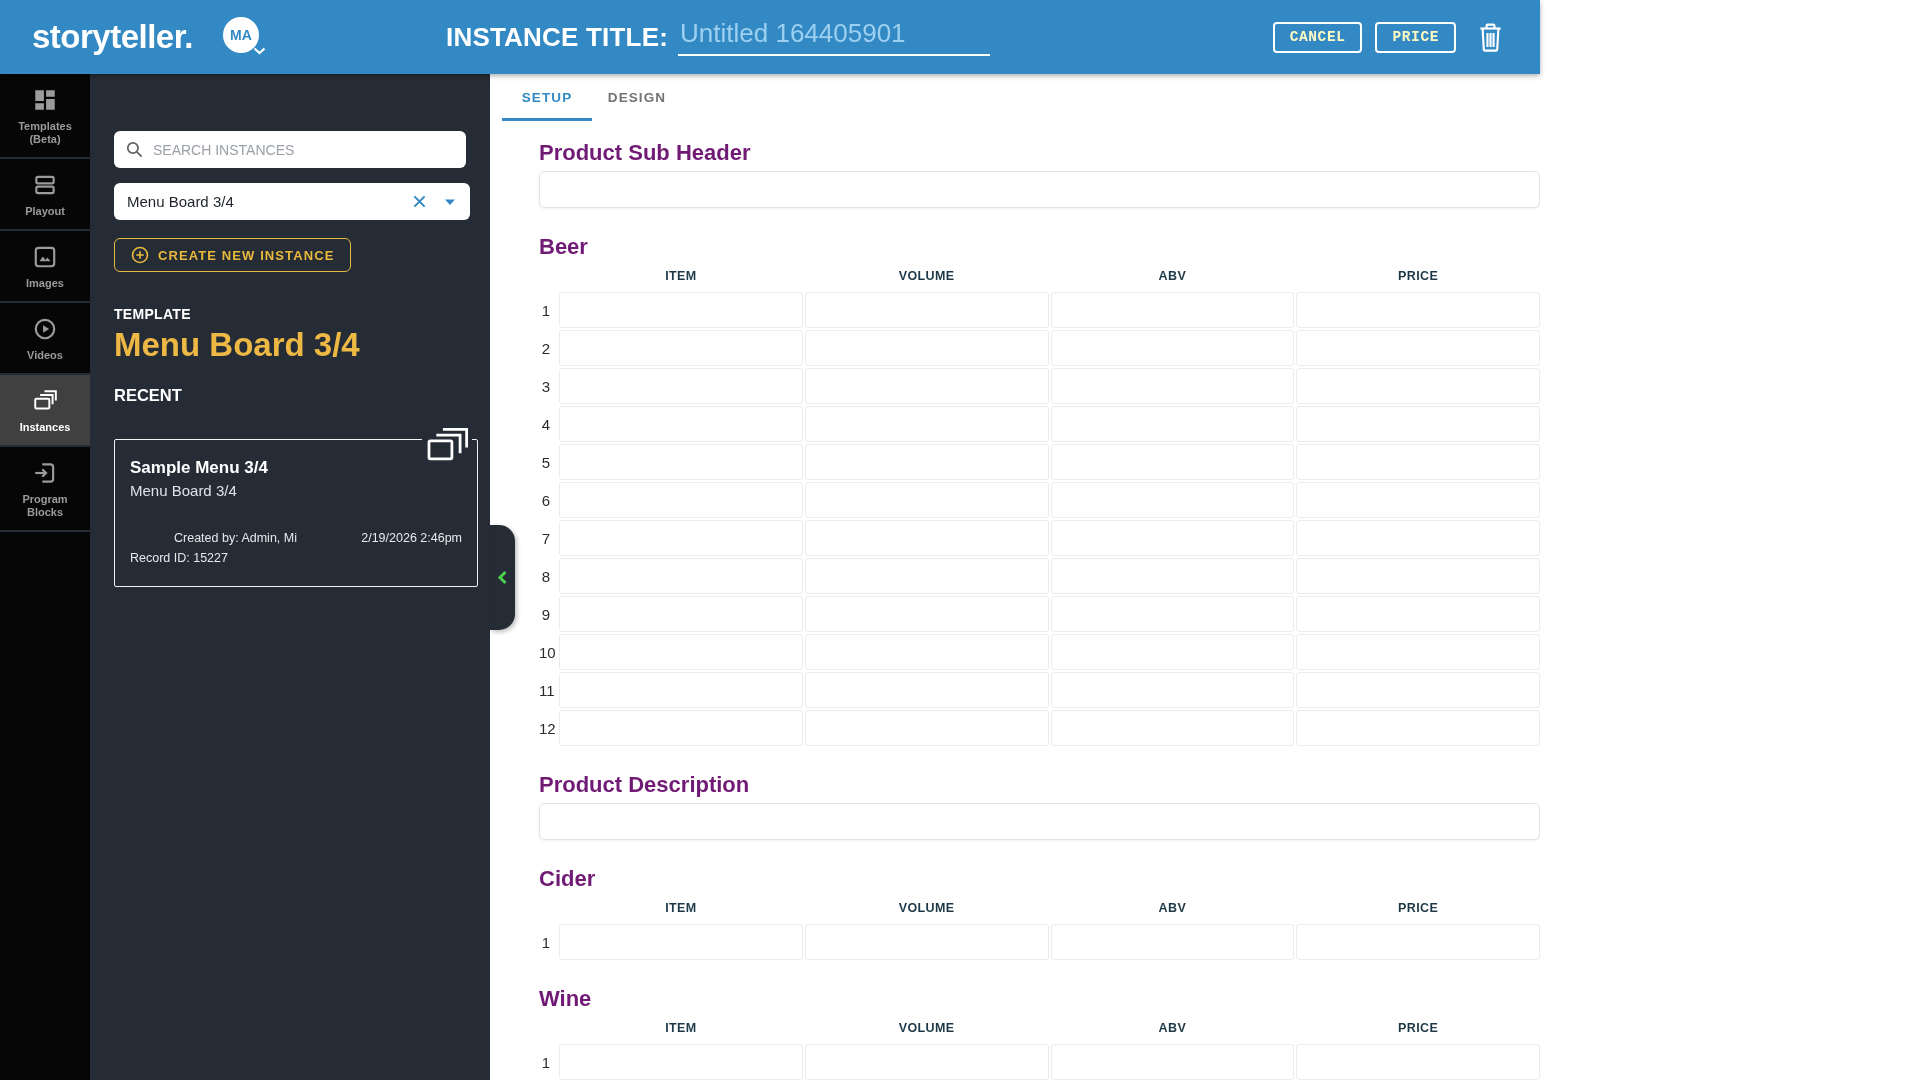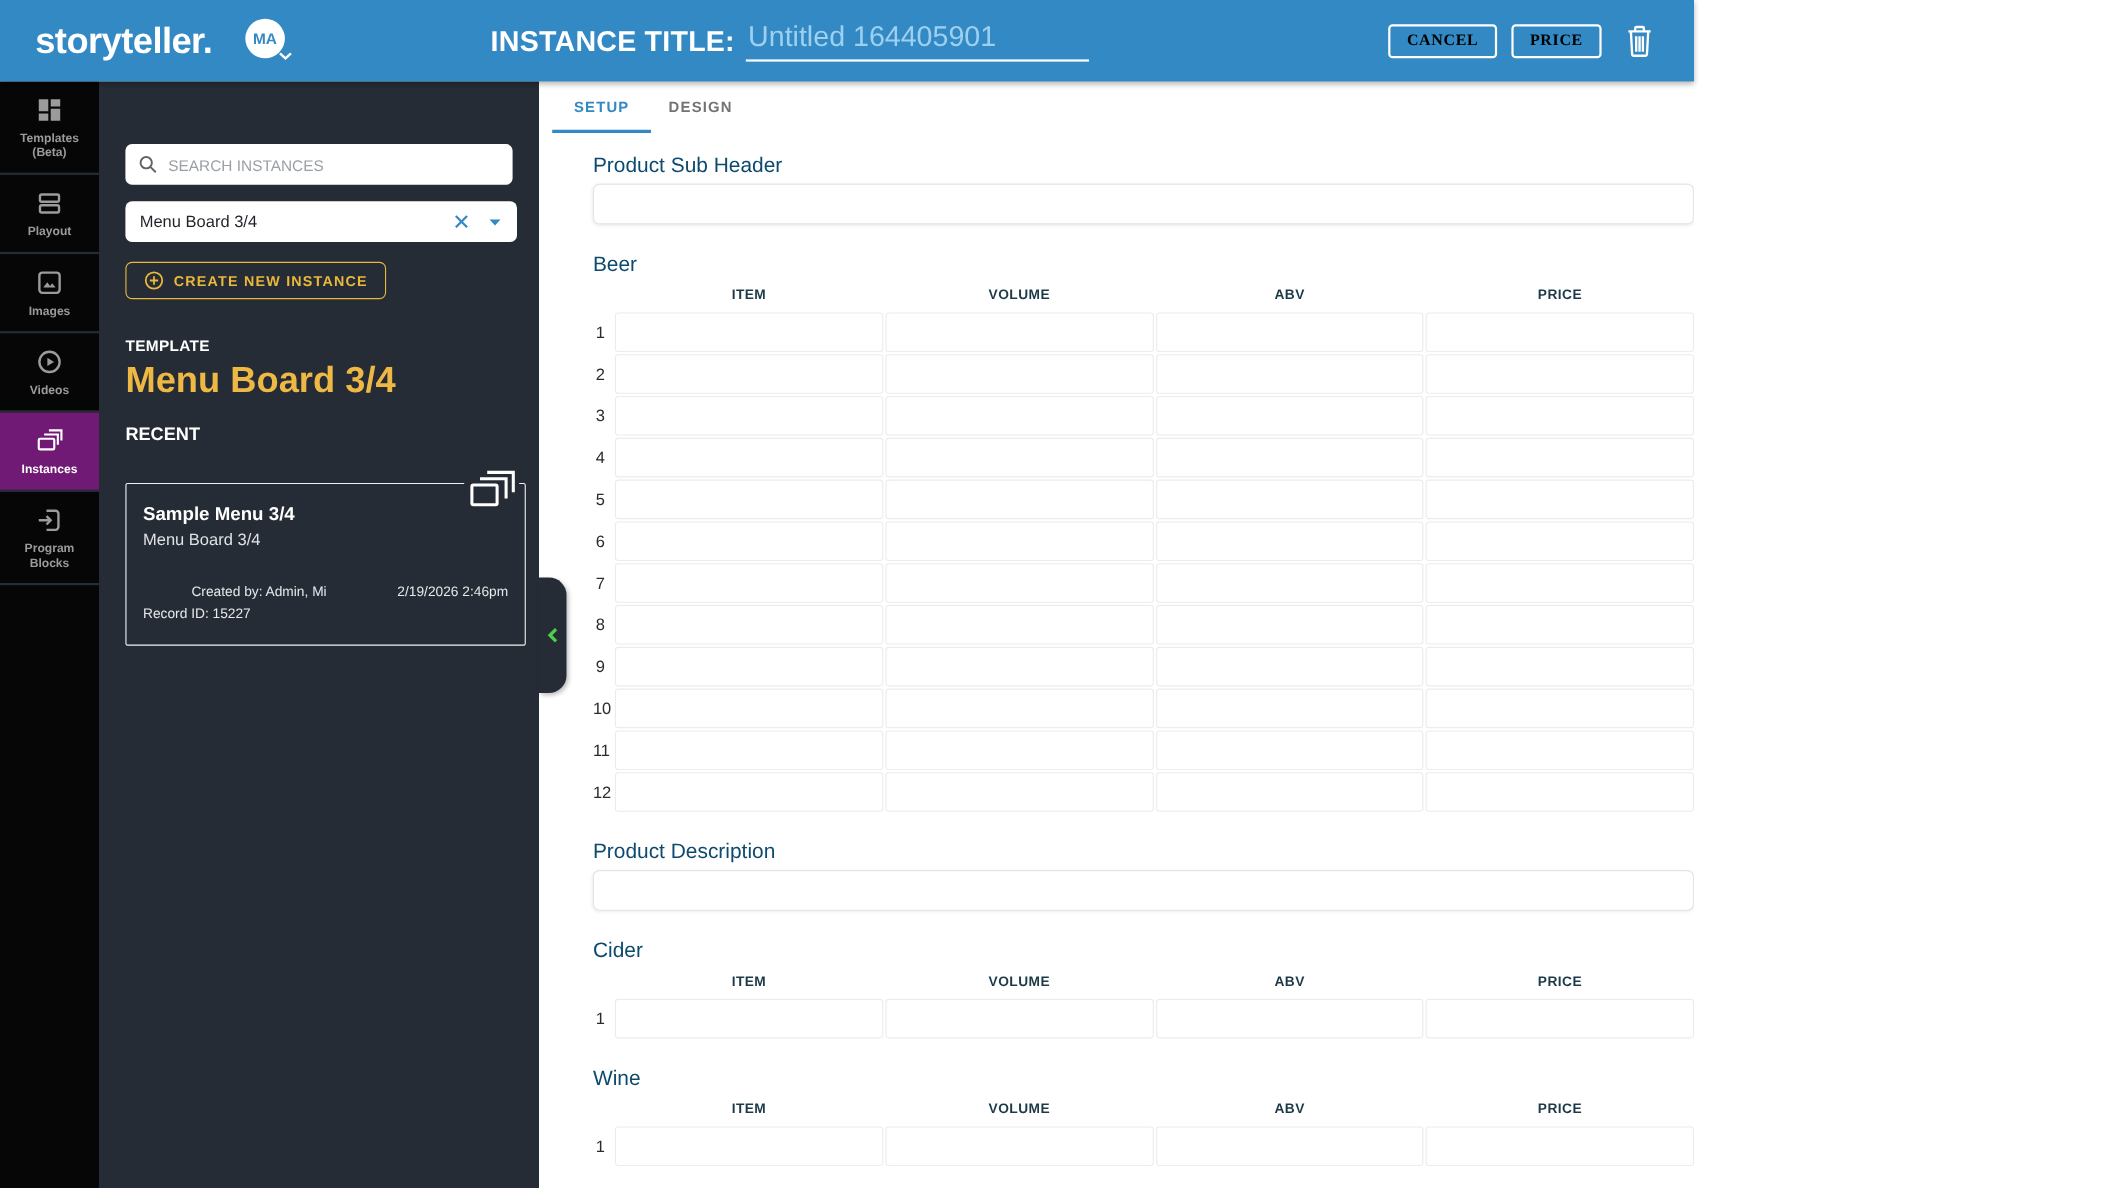--- a/index.html
+++ b/index.html
@@ -15,35 +15,35 @@
   .avatar-wrap { position:relative; margin-left:30px; width:40px; height:40px; cursor:pointer; }
   .avatar { width:36px; height:36px; border-radius:50%; background:#fff; color:#3389c3;
             font-size:14px; font-weight:bold; display:flex; align-items:center; justify-content:center; }
   .avatar-chev { position:absolute; right:-3px; bottom:2px; }
   .title-group { position:absolute; left:446px; top:0; height:74px; display:flex; align-items:center; }
   .title-label { color:#fff; font-size:26px; font-weight:800; letter-spacing:.2px; margin-right:10px; }
   .title-input { width:312px; background:transparent; border:none; border-bottom:2px solid #fff;
                  color:#9dd0f0; font-size:26px; font-weight:500; padding:0 2px 5px 2px; outline:none;
                  font-family:"Liberation Sans", sans-serif; }
   .topbar-actions { position:absolute; right:36px; top:0; height:74px; display:flex; align-items:center; gap:13px; }
-  .tb-btn { background:transparent; border:2px solid #fff; border-radius:4px; color:#000000;
+  .tb-btn { background:transparent; border:2px solid #fff; border-radius:4px; color:#fef9c3;
             font-size:14.5px; font-weight:bold; letter-spacing:.6px; height:31px; padding:0 15px;
-            cursor:pointer; font-family:Liberation Serif, serif; }
+            cursor:pointer; font-family:Liberation Mono, monospace; }
   .trash-btn { background:none; border:none; cursor:pointer; margin-left:8px; display:flex; align-items:center; }
 
   
   .shell { flex:1; display:flex; min-height:0; }
 
   
   .iconbar { width:90px; background:#060606; flex:0 0 90px; }
   .nav-item { display:flex; flex-direction:column; align-items:center; justify-content:center;
               padding:13px 2px 11px; border-bottom:2px solid #262c35; cursor:pointer; }
   .nav-item .nav-label { margin-top:7px; color:#9b9b9b; font-size:11px; font-weight:bold;
                          text-align:center; line-height:13px; white-space:pre-line; }
-  .nav-item.active { background:#701a75; border-bottom:2px solid #262c35; }
+  .nav-item.active { background:#404040; border-bottom:2px solid #262c35; }
   .nav-item.active .nav-label { color:#fff; }
 
   
   .panel { width:400px; flex:0 0 400px; background:#262c35; position:relative; padding:57px 0 0 24px; }
   .search-box { position:relative; width:352px; height:37px; }
   .search-box svg { position:absolute; left:11px; top:9px; }
   .search-input { width:100%; height:37px; border:none; border-radius:6px; background:#fff;
                   padding:0 10px 0 39px; font-size:14px; color:#222; outline:none;
                   font-family:"Liberation Sans", sans-serif; }
   .search-input::placeholder { color:#9aa0a6; }
@@ -73,21 +73,21 @@
                   cursor:pointer; box-shadow:2px 2px 4px rgba(0,0,0,.25); z-index:10; }
 
   
   .main { flex:1; background:#fff; min-width:0; overflow:hidden; }
   .tabs { height:47px; display:flex; padding-left:12px; }
   .tab { width:90px; height:100%; display:flex; align-items:center; justify-content:center;
          font-size:13.5px; font-weight:bold; letter-spacing:1.1px; color:#737373; cursor:pointer; }
   .tab.active { color:#3389c3; box-shadow:inset 0 -3px 0 #3389c3; }
 
   .content { padding:0 0 0 49px; }
-  .section-heading { margin-top:26px; font-size:19px; font-weight:normal; color:#0c4a6e; }
+  .section-heading { margin-top:26px; font-size:22px; font-weight:bold; color:#701a75; }
   .section-heading.first { margin-top:19px; }
   .field-input { margin-top:5px; height:37px; background:#fff; border:1px solid #e4e4e4;
                  border-radius:6px; box-shadow:0 1px 3px rgba(0,0,0,.07); cursor:text; }
   .trow { display:grid; grid-template-columns:18px repeat(4, 1fr); column-gap:2px; margin-bottom:2px; }
   .thead { margin-top:9px; margin-bottom:9px; }
   .col-h { text-align:center; font-weight:bold; font-size:12.5px; color:#1d3947; letter-spacing:.4px; }
   .num { align-self:center; text-align:right; padding-right:7px; font-size:15px; color:#2b2b2b; }
   .cell { height:36px; background:#fff; border:1px solid #ececec; border-radius:3px; cursor:text; }
 </style>
 </head>

